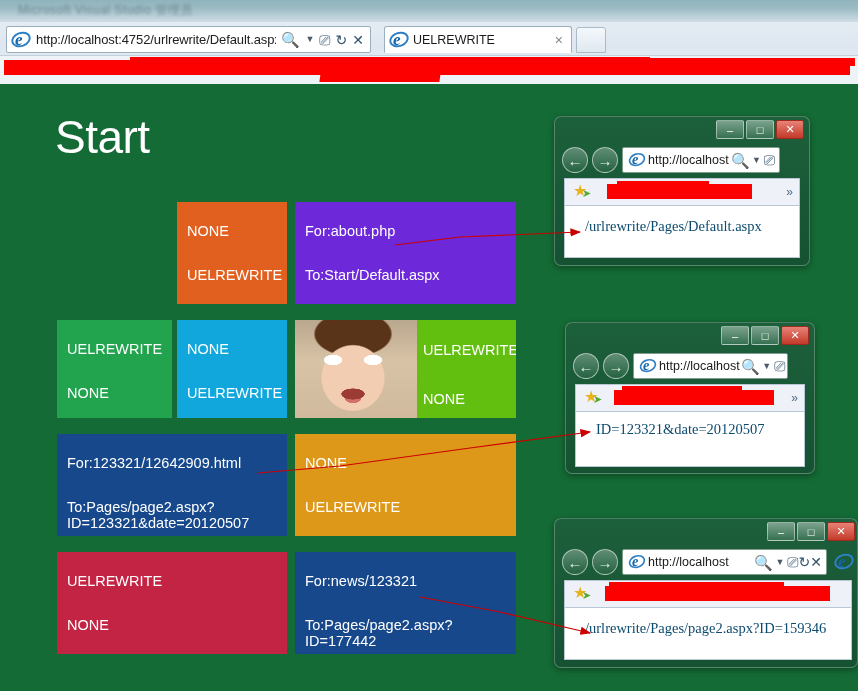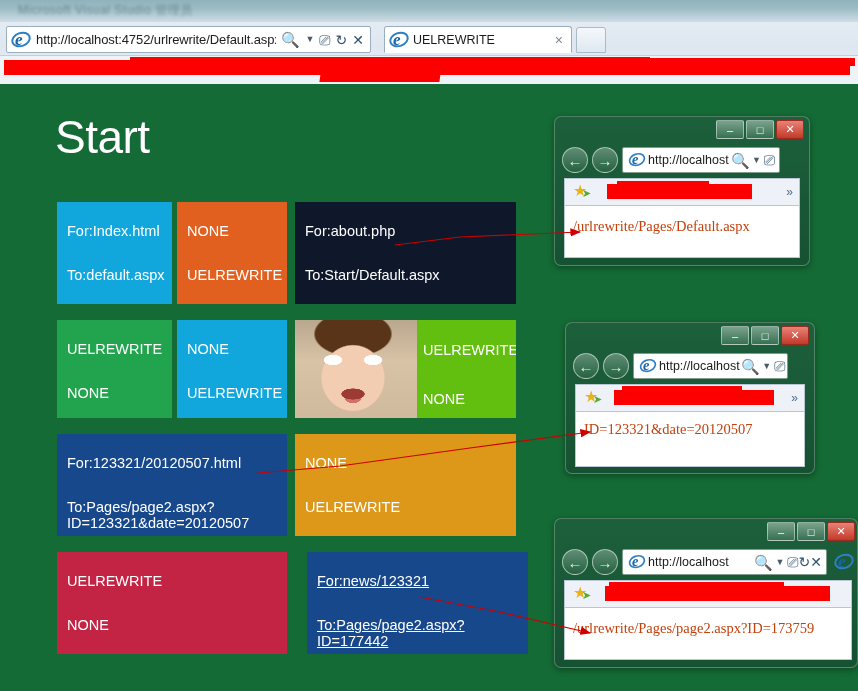--- a/index.html
+++ b/index.html
@@ -150,22 +150,22 @@
     display: flex; align-items: center;
   }
   .star {
     width: 20px; height: 18px; margin-left: 8px; flex: 0 0 auto;
     color: #e8b21c; font-size: 16px; line-height: 1; position: relative;
   }
   .star .arrow { position: absolute; left: 9px; top: 5px; color: #55aa33; font-size: 11px; }
   .chev { position: absolute; right: 6px; font-size: 12px; color: #4a6a8a; }
   .p-content {
     position: absolute; background: #ffffff; border: 1px solid #b9c6d3; border-top: none;
-    font-family: "Liberation Serif", serif; font-size: 14.5px; color: #c2410c;
-    padding: 12px 10px 0 8px; line-height: 1.22;
+    font-family: "Liberation Serif", serif; font-size: 14.5px; color: #0c4a6e;
+    padding: 12px 10px 0 20px; line-height: 1.22;
   }
 
   
   .anno { position: absolute; left: 0; top: 0; width: 858px; height: 691px; pointer-events: none; }
 </style>
 </head>
 <body>
 
 <div id="root">
 
@@ -204,62 +204,58 @@
       <div class="redact" style="left:4px; top:4px; width:846px; height:15px;"></div>
       <div class="redact" style="left:130px; top:1px; width:520px; height:9px;"></div>
       <div class="redact" style="left:320px; top:17px; width:120px; height:9px; transform:skewX(-8deg);"></div>
       <div class="redact" style="left:640px; top:2px; width:215px; height:8px;"></div>
     </div>
   </div>
 
   <div class="page">
     <div class="start-title">Start</div>
 
-    <div class="tile" style="left:57px; top:118px; width:115px; height:102px; background:#11A7DC;">
-      <span class="l1">For:Index.html</span>
-      <span class="l2">To:default.aspx</span>
-    </div>
     <div class="tile" style="left:177px; top:118px; width:110px; height:102px; background:#E2601F;">
       <span class="l1">NONE</span>
       <span class="l2">UELREWRITE</span>
     </div>
-    <div class="tile" style="left:295px; top:118px; width:221px; height:102px; background:#0f172a;">
+    <div class="tile" style="left:295px; top:118px; width:221px; height:102px; background:#6d28d9;">
       <span class="l1">For:about.php</span>
       <span class="l2">To:Start/Default.aspx</span>
     </div>
 
     <div class="tile" style="left:57px; top:236px; width:115px; height:98px; background:#22A44E;">
       <span class="l1">UELREWRITE</span>
       <span class="l2">NONE</span>
     </div>
     <div class="tile" style="left:177px; top:236px; width:110px; height:98px; background:#11A7DC;">
       <span class="l1">NONE</span>
       <span class="l2">UELREWRITE</span>
     </div>
     <div class="photo-tile" style="left:295px; top:236px; width:221px; height:98px; background:#62BF10;">
       <div class="photo"></div>
       <span class="cap" style="left:128px; top:22px;">UELREWRITE</span>
       <span class="cap" style="left:128px; top:71px;">NONE</span>
     </div>
 
     <div class="tile" style="left:57px; top:350px; width:230px; height:102px; background:#17488B;">
-      <span class="l1">For:123321/20120507.html</span>
+      <span class="l1">For:123321/12642909.html</span>
       <span class="l2">To:Pages/page2.aspx?</span>
       <span class="sub">ID=123321&amp;date=20120507</span>
     </div>
     <div class="tile" style="left:295px; top:350px; width:221px; height:102px; background:#DD9719;">
       <span class="l1">NONE</span>
       <span class="l2">UELREWRITE</span>
     </div>
 
     <div class="tile" style="left:57px; top:468px; width:230px; height:102px; background:#C32443;">
       <span class="l1">UELREWRITE</span>
       <span class="l2">NONE</span>
     </div>
-    <div class="tile" style="left:307px; top:468px; width:221px; height:102px; background:#17488B;text-decoration:underline;">
+    <div class="tile" style="left:295px; top:468px; width:221px; height:102px; background:#17488B;">
       <span class="l1">For:news/123321</span>
       <span class="l2">To:Pages/page2.aspx?</span>
       <span class="sub">ID=177442</span>
     </div>
   </div>
 
   <div class="popup" style="left:554px; top:116px; width:256px; height:150px;">
     <div class="frame"></div>
     <div class="win-btns">
       <div class="wb">–</div>
@@ -350,21 +346,21 @@
         <div class="ring"></div>
           <div class="eletter">e</div>
       </div>
     </div>
     <div class="p-favbar" style="left:10px; top:62px; width:288px; height:28px;">
       <span class="star">★<span class="arrow">➤</span></span>
       <div class="redact" style="left:40px; top:5px; width:225px; height:15px;"></div>
       <div class="redact" style="left:44px; top:1px; width:175px; height:7px;"></div>
     </div>
     <div class="p-content" style="left:10px; top:90px; width:288px; height:52px;">
-      <div>/urlrewrite/Pages/page2.aspx?ID=173759</div>
+      <div>/urlrewrite/Pages/page2.aspx?ID=159346</div>
       <div></div>
     </div>
   </div>
 
   <svg class="anno" viewBox="0 0 858 691">
     <defs>
       <marker id="ah" markerWidth="9" markerHeight="7" refX="8" refY="3.5" orient="auto">
         <polygon points="0 0, 9 3.5, 0 7" fill="#cc0000"></polygon>
       </marker>
     </defs>

